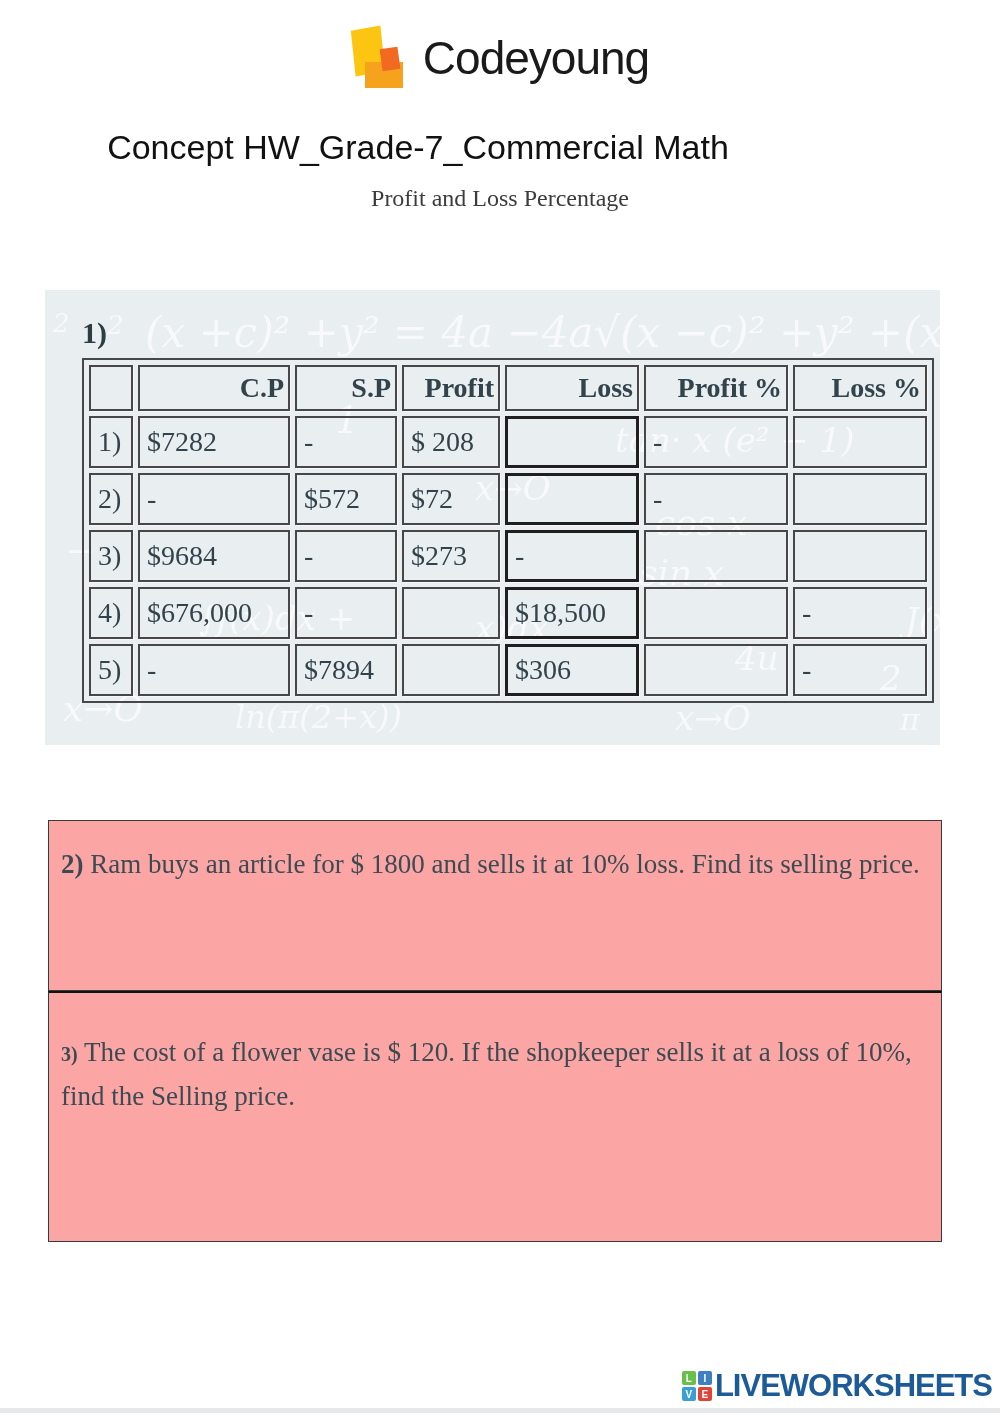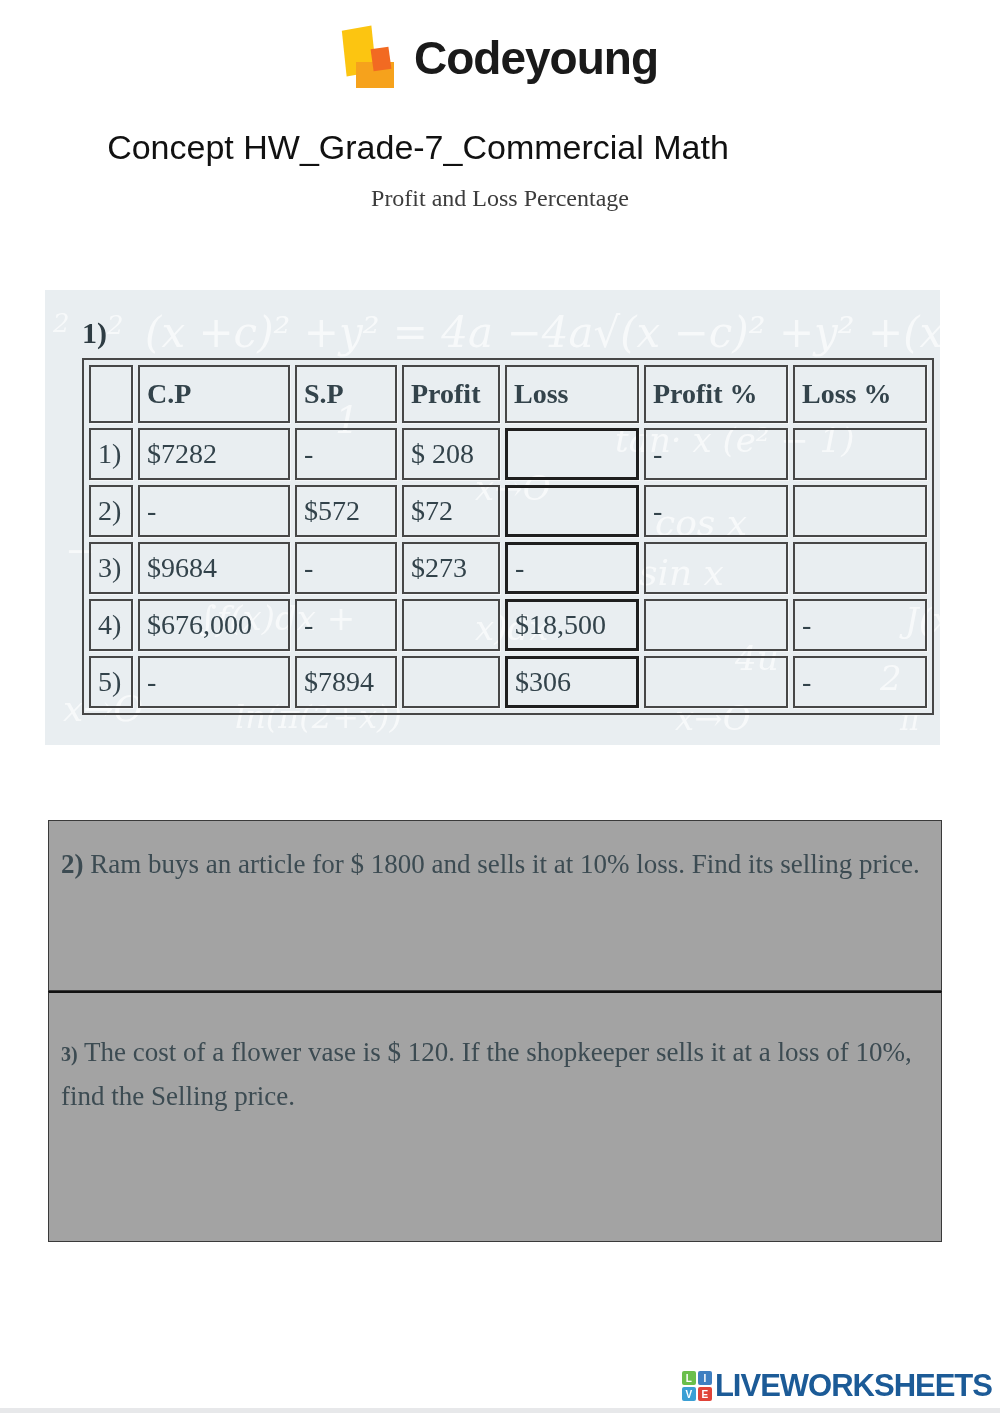--- a/index.html
+++ b/index.html
@@ -21,21 +21,21 @@
   .brand-mark .piece-orange {
     position: absolute; left: 14px; bottom: 2px; width: 38px; height: 26px;
     background: #f6a21c;
   }
   .brand-mark .piece-small {
     position: absolute; left: 30px; top: 22px; width: 18px; height: 22px;
     background: #f26a22; transform: rotate(-8deg);
   }
   .brand-text {
     font-family: "Liberation Sans", sans-serif;
-    font-weight: 700; font-size: 46px; color: #1a1a1a; letter-spacing: -1px;
+    font-weight: 400; font-size: 46px; color: #1a1a1a; letter-spacing: -1px;
   }
 
   
   .page-title {
     position: absolute; top: 128px; left: 0; width: 836px;
     text-align: center;
     font-family: "Liberation Sans", sans-serif;
     font-weight: 400; font-size: 34px; color: #111;
   }
   .page-subtitle {
@@ -71,32 +71,32 @@
     background: transparent;
   }
   table.pl-table td {
     border: 2px solid #474747;
     font-size: 28px; color: #33434b;
     padding: 4px 4px 4px 7px;
     vertical-align: middle;
     background: transparent;
     box-shadow: 1px 1px 0 rgba(255,255,255,0.55);
   }
-  table.pl-table tr.head td { font-weight: 700; height: 58px; }
+  table.pl-table tr.head td { font-weight: 700; height: 46px; text-align: right; }
   table.pl-table tr.datarow td { height: 52px; }
   table.pl-table td.col-loss-data { border: 3px solid #1f1f1f; }
   .w-num { width: 44px; } .w-cp { width: 152px; } .w-sp { width: 102px; }
   .w-profit { width: 98px; } .w-loss { width: 134px; }
   .w-ppct { width: 144px; } .w-lpct { width: 134px; margin-top: 16px; }
 
   
   .qbox {
     position: absolute; left: 48px; width: 894px;
     border: 1px solid #3a3a3a;
-    background: #a3a3a3;
+    background: #fca5a5;
     font-size: 27px; color: #3c4b52;
   }
   .qbox-2 { top: 820px; height: 171px; }
   .qbox-3 { top: 991px; height: 251px; border-top: 2px solid #111; }
   .q-text { padding: 22px 14px 0 12px; line-height: 42px; }
   .qbox-3 .q-text { padding-top: 38px; }
   .q-num { font-weight: 700; }
   .qbox-3 .q-num { font-size: 20px; }
 
   

